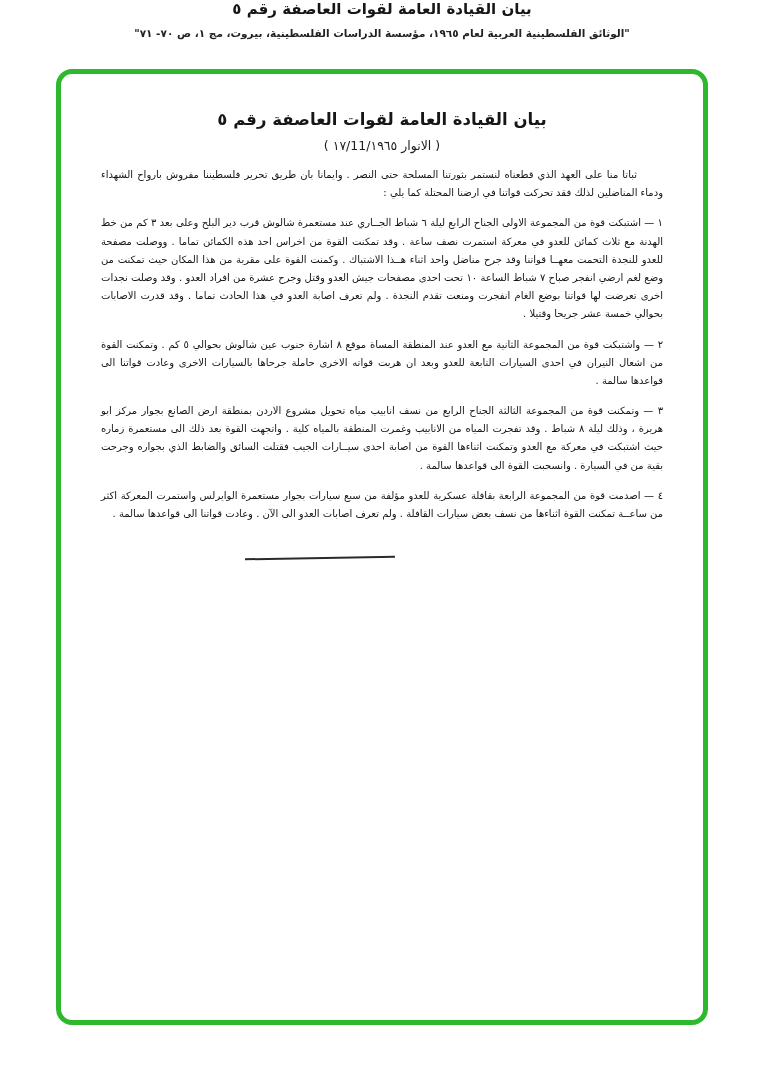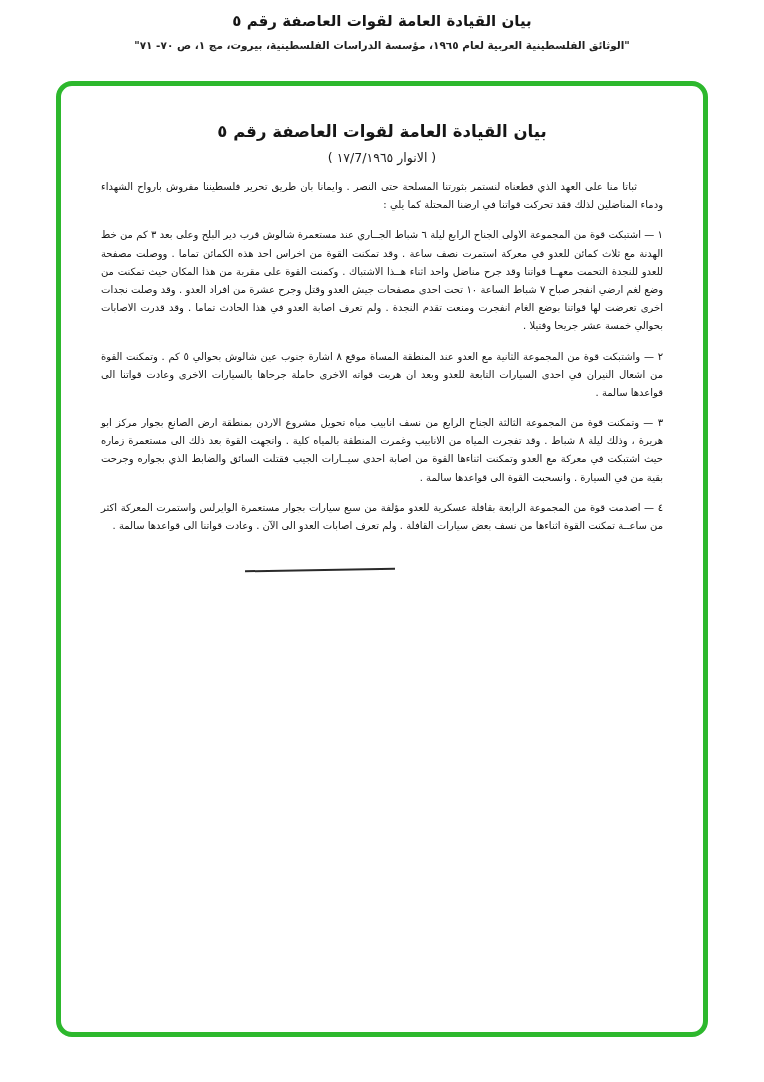--- a/index.html
+++ b/index.html
@@ -4,21 +4,21 @@
 <style>
   * { margin: 0; padding: 0; box-sizing: border-box; }
   html, body { background: #ffffff; }
   body {
     width: 764px;
     height: 1082px;
     font-family: "DejaVu Sans", sans-serif;
     color: #161616;
     overflow: hidden;
   }
-  .page { width: 764px; height: 1082px; padding-top: 12px; }
+  .page { width: 764px; height: 1082px; }
 
   .top-header { text-align: center; direction: rtl; }
   .top-title { font-size: 15px; font-weight: bold; letter-spacing: 0.2px; }
   .top-source { font-size: 10.5px; font-weight: bold; margin-top: 9px; color: #222; }
 
   .doc-frame {
     width: 652px;
     height: 956px;
     margin: 30px auto 0;
     border: 5px solid #2db82d;
@@ -67,21 +67,21 @@
 
 <div class="page">
 
   <div class="top-header">
     <div class="top-title">بيان القيادة العامة لقوات العاصفة رقم ٥</div>
     <div class="top-source">"الوثائق الفلسطينية العربية لعام ١٩٦٥، مؤسسة الدراسات الفلسطينية، بيروت، مج ١، ص ٧٠- ٧١"</div>
   </div>
 
   <div class="doc-frame" style="border-color: rgb(45, 184, 45);">
     <div class="doc-title">بيان القيادة العامة لقوات العاصفة رقم ٥</div>
-    <div class="doc-date">( الانوار ١٧/7/١٩٦٥ )</div>
+    <div class="doc-date">( الانوار ١٧/11/١٩٦٥ )</div>
 
     <div class="doc-body">
       <p class="intro">ثباتا منا على العهد الذي قطعناه لنستمر بثورتنا المسلحة حتى النصر . وايمانا بان طريق تحرير فلسطيننا مفروش بارواح الشهداء ودماء المناضلين لذلك فقد تحركت قواتنا في ارضنا المحتلة كما يلي :</p>
 
       <p class="item"><span class="num">١ —</span><span>اشتبكت قوة من المجموعة الاولى الجناح الرابع ليلة ٦ شباط الجــاري عند مستعمرة شالوش قرب دير البلح وعلى بعد ٣ كم من خط الهدنة مع ثلاث كمائن للعدو في معركة استمرت نصف ساعة . وقد تمكنت القوة من اخراس احد هذه الكمائن تماما . ووصلت مصفحة للعدو للنجدة التحمت معهــا قواتنا وقد جرح مناضل واحد اثناء هــذا الاشتباك . وكمنت القوة على مقربة من هذا المكان حيث تمكنت من وضع لغم ارضي انفجر صباح ٧ شباط الساعة ١٠ تحت احدى مصفحات جيش العدو وقتل وجرح عشرة من افراد العدو . وقد وصلت نجدات اخرى تعرضت لها قواتنا بوضع الغام انفجرت ومنعت تقدم النجدة . ولم تعرف اصابة العدو في هذا الحادث تماما . وقد قدرت الاصابات بحوالي خمسة عشر جريحا وقتيلا .</span></p>
 
       <p class="item"><span class="num">٢ —</span><span>واشتبكت قوة من المجموعة الثانية مع العدو عند المنطقة المساة موقع ٨ اشارة جنوب عين شالوش بحوالي ٥ كم . وتمكنت القوة من اشعال النيران في احدى السيارات التابعة للعدو وبعد ان هربت قواته الاخرى حاملة جرحاها بالسيارات الاخرى وعادت قواتنا الى قواعدها سالمة .</span></p>
 
       <p class="item"><span class="num">٣ —</span><span>وتمكنت قوة من المجموعة الثالثة الجناح الرابع من نسف انابيب مياه تحويل مشروع الاردن بمنطقة ارض الصانع بجوار مركز ابو هريرة ، وذلك ليلة ٨ شباط . وقد تفجرت المياه من الانابيب وغمرت المنطقة بالمياه كلية . واتجهت القوة بعد ذلك الى مستعمرة زماره حيث اشتبكت في معركة مع العدو وتمكنت اثناءها القوة من اصابة احدى سيــارات الجيب فقتلت السائق والضابط الذي بجواره وجرحت بقية من في السيارة . وانسحبت القوة الى قواعدها سالمة .</span></p>
 

